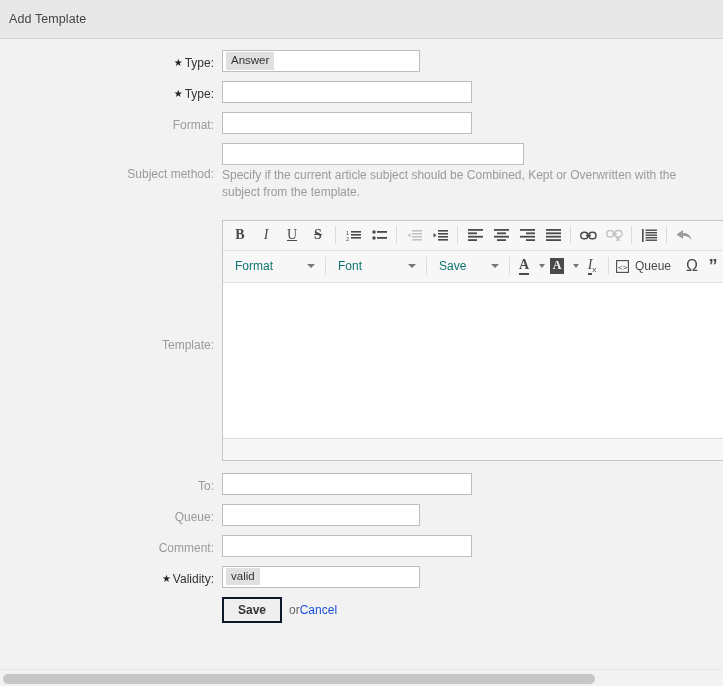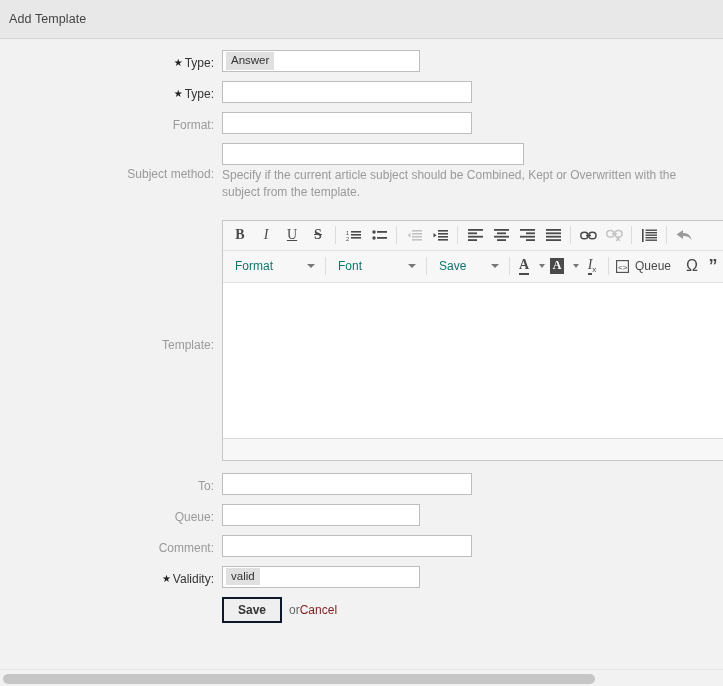--- a/index.html
+++ b/index.html
@@ -187,21 +187,21 @@
     background: #efefef;
     border: 2px solid #0f172a;
     font-family: inherit;
     font-size: 12px;
     font-weight: bold;
     color: #333;
     padding: 4px 14px;
     cursor: pointer;
   }
   #or-text { color: #666; margin: 0 0 0 7px; font-size: 12px; }
-  #cancel-link { color: #7f1d1d; text-decoration: none; font-size: 12px; cursor: pointer; }
+  #cancel-link { color: #1d4ed8; text-decoration: none; font-size: 12px; cursor: pointer; }
 
   
   #h-scrollbar {
     position: absolute;
     left: 0; bottom: 0;
     width: 723px; height: 17px;
     background: #f2f2f2;
     border-top: 1px solid #e6e6e6;
   }
   #h-scroll-thumb {

